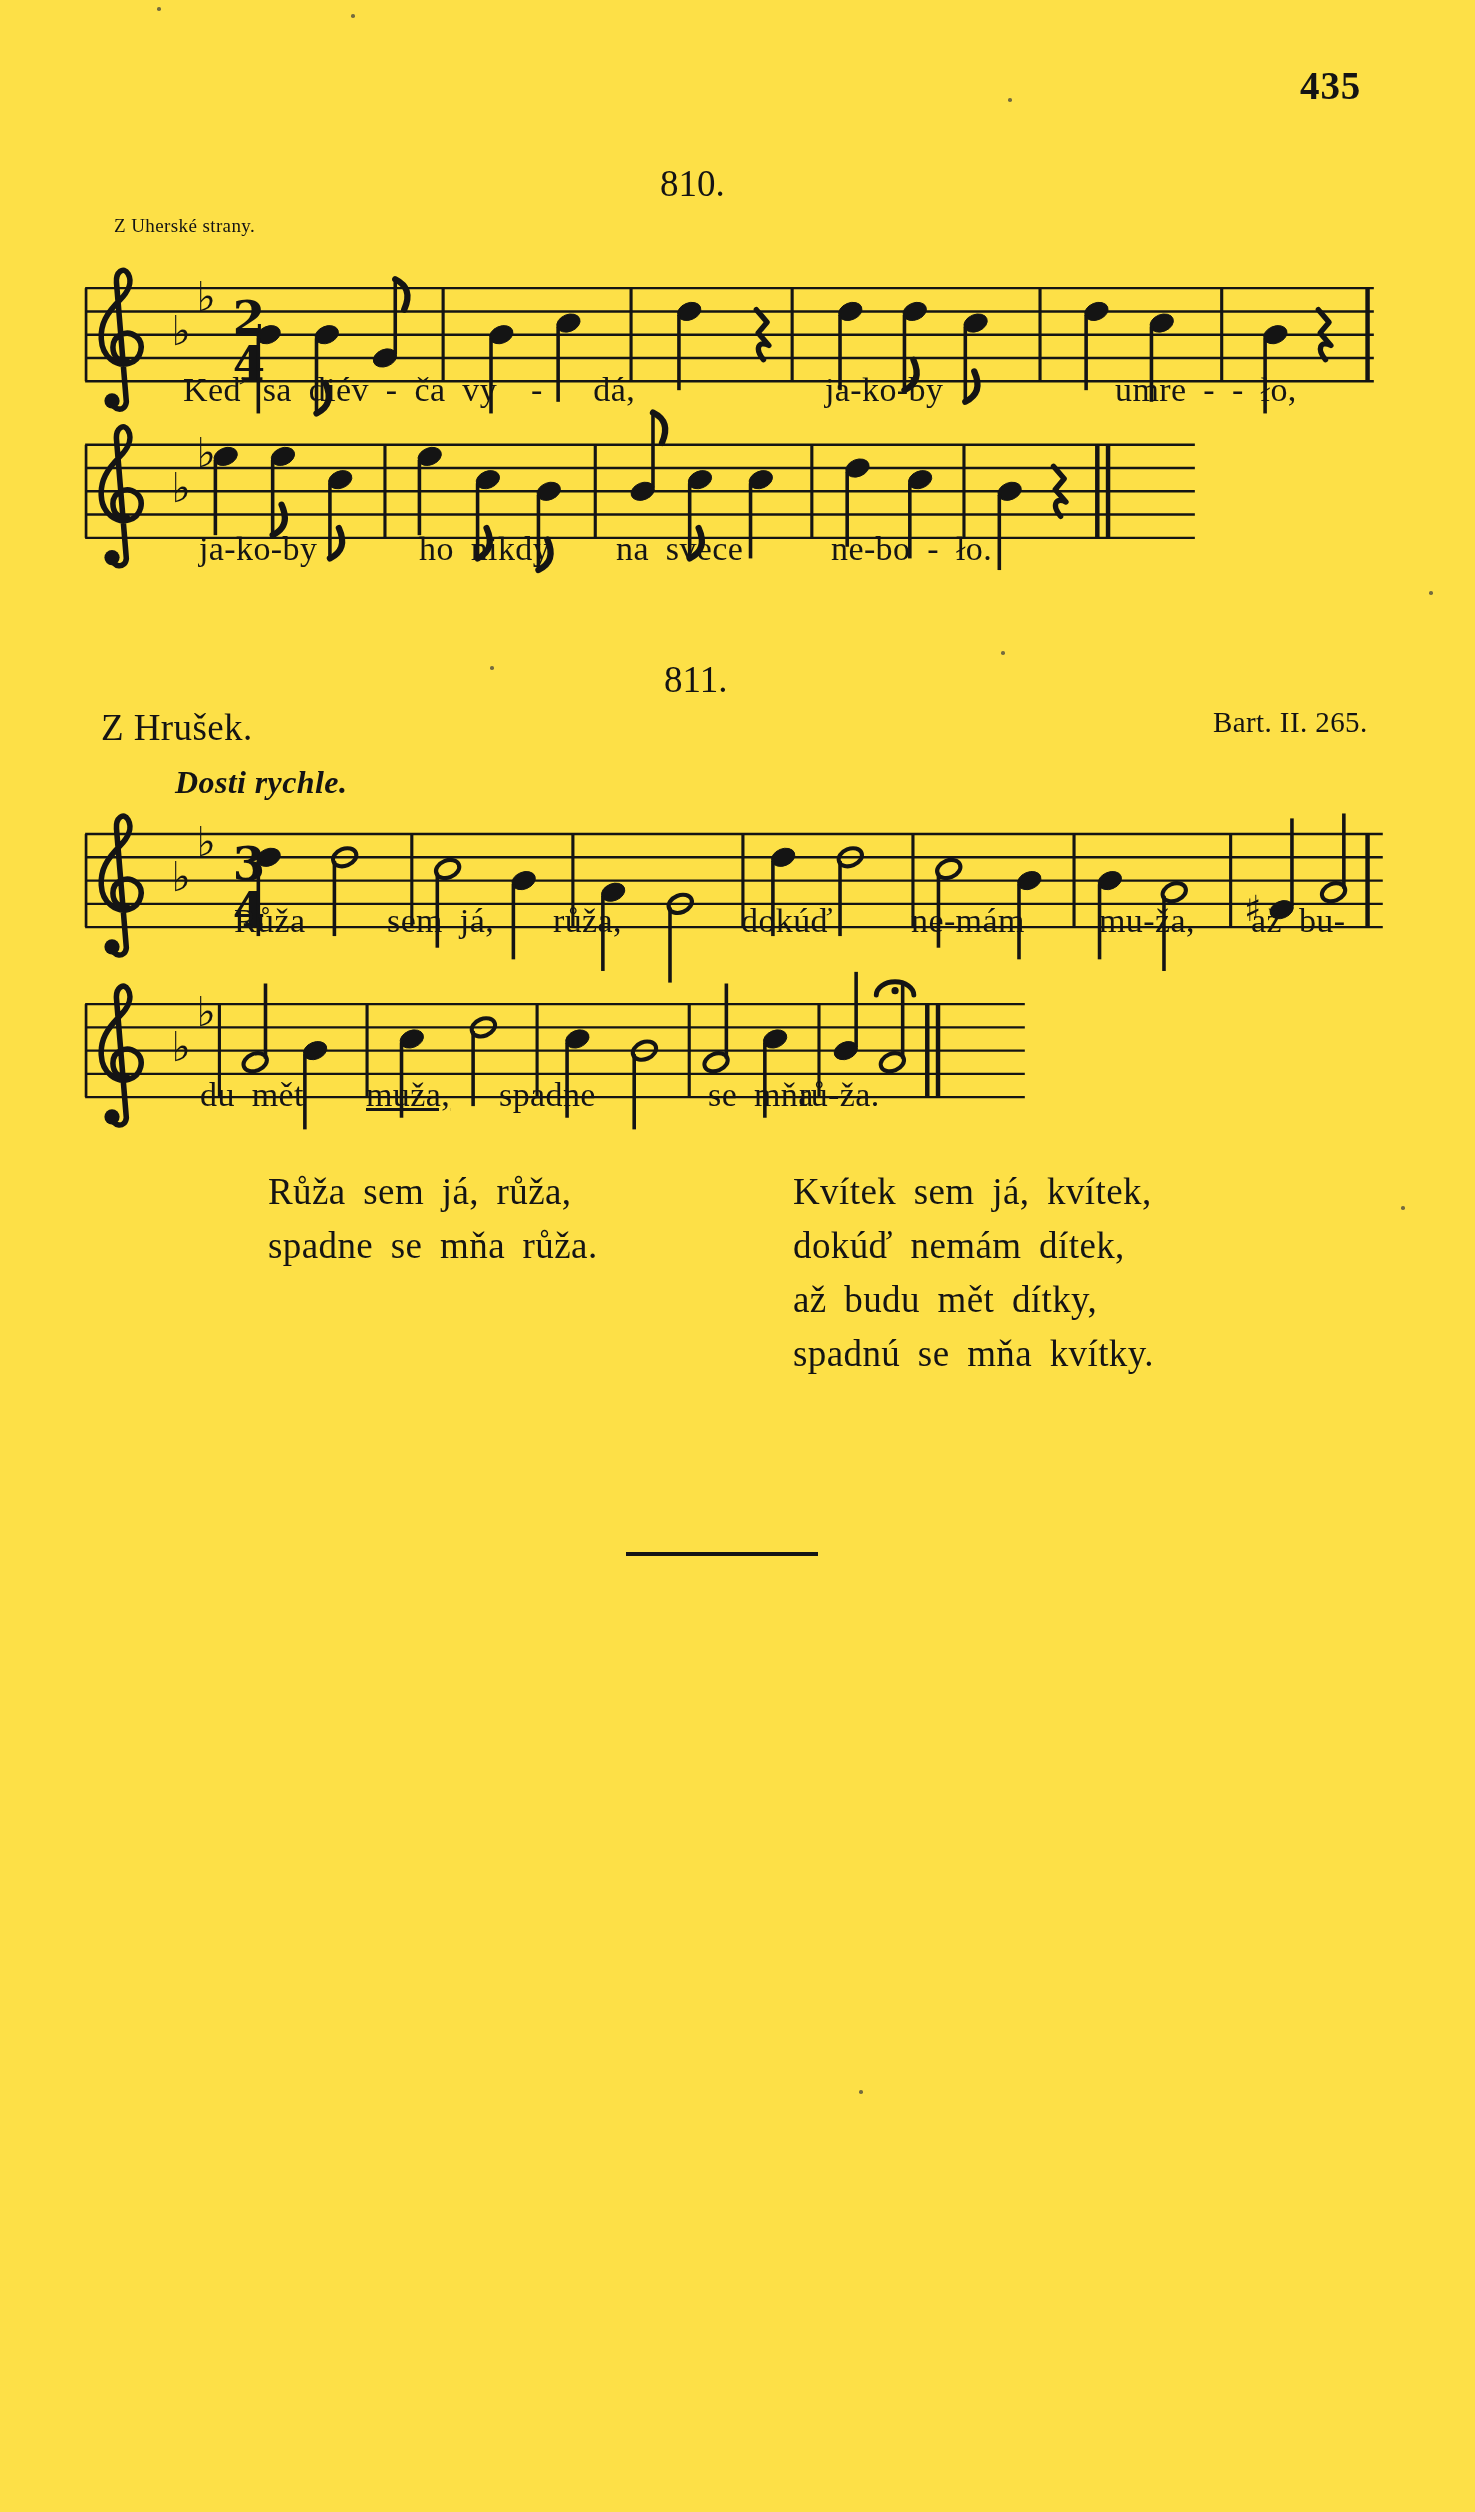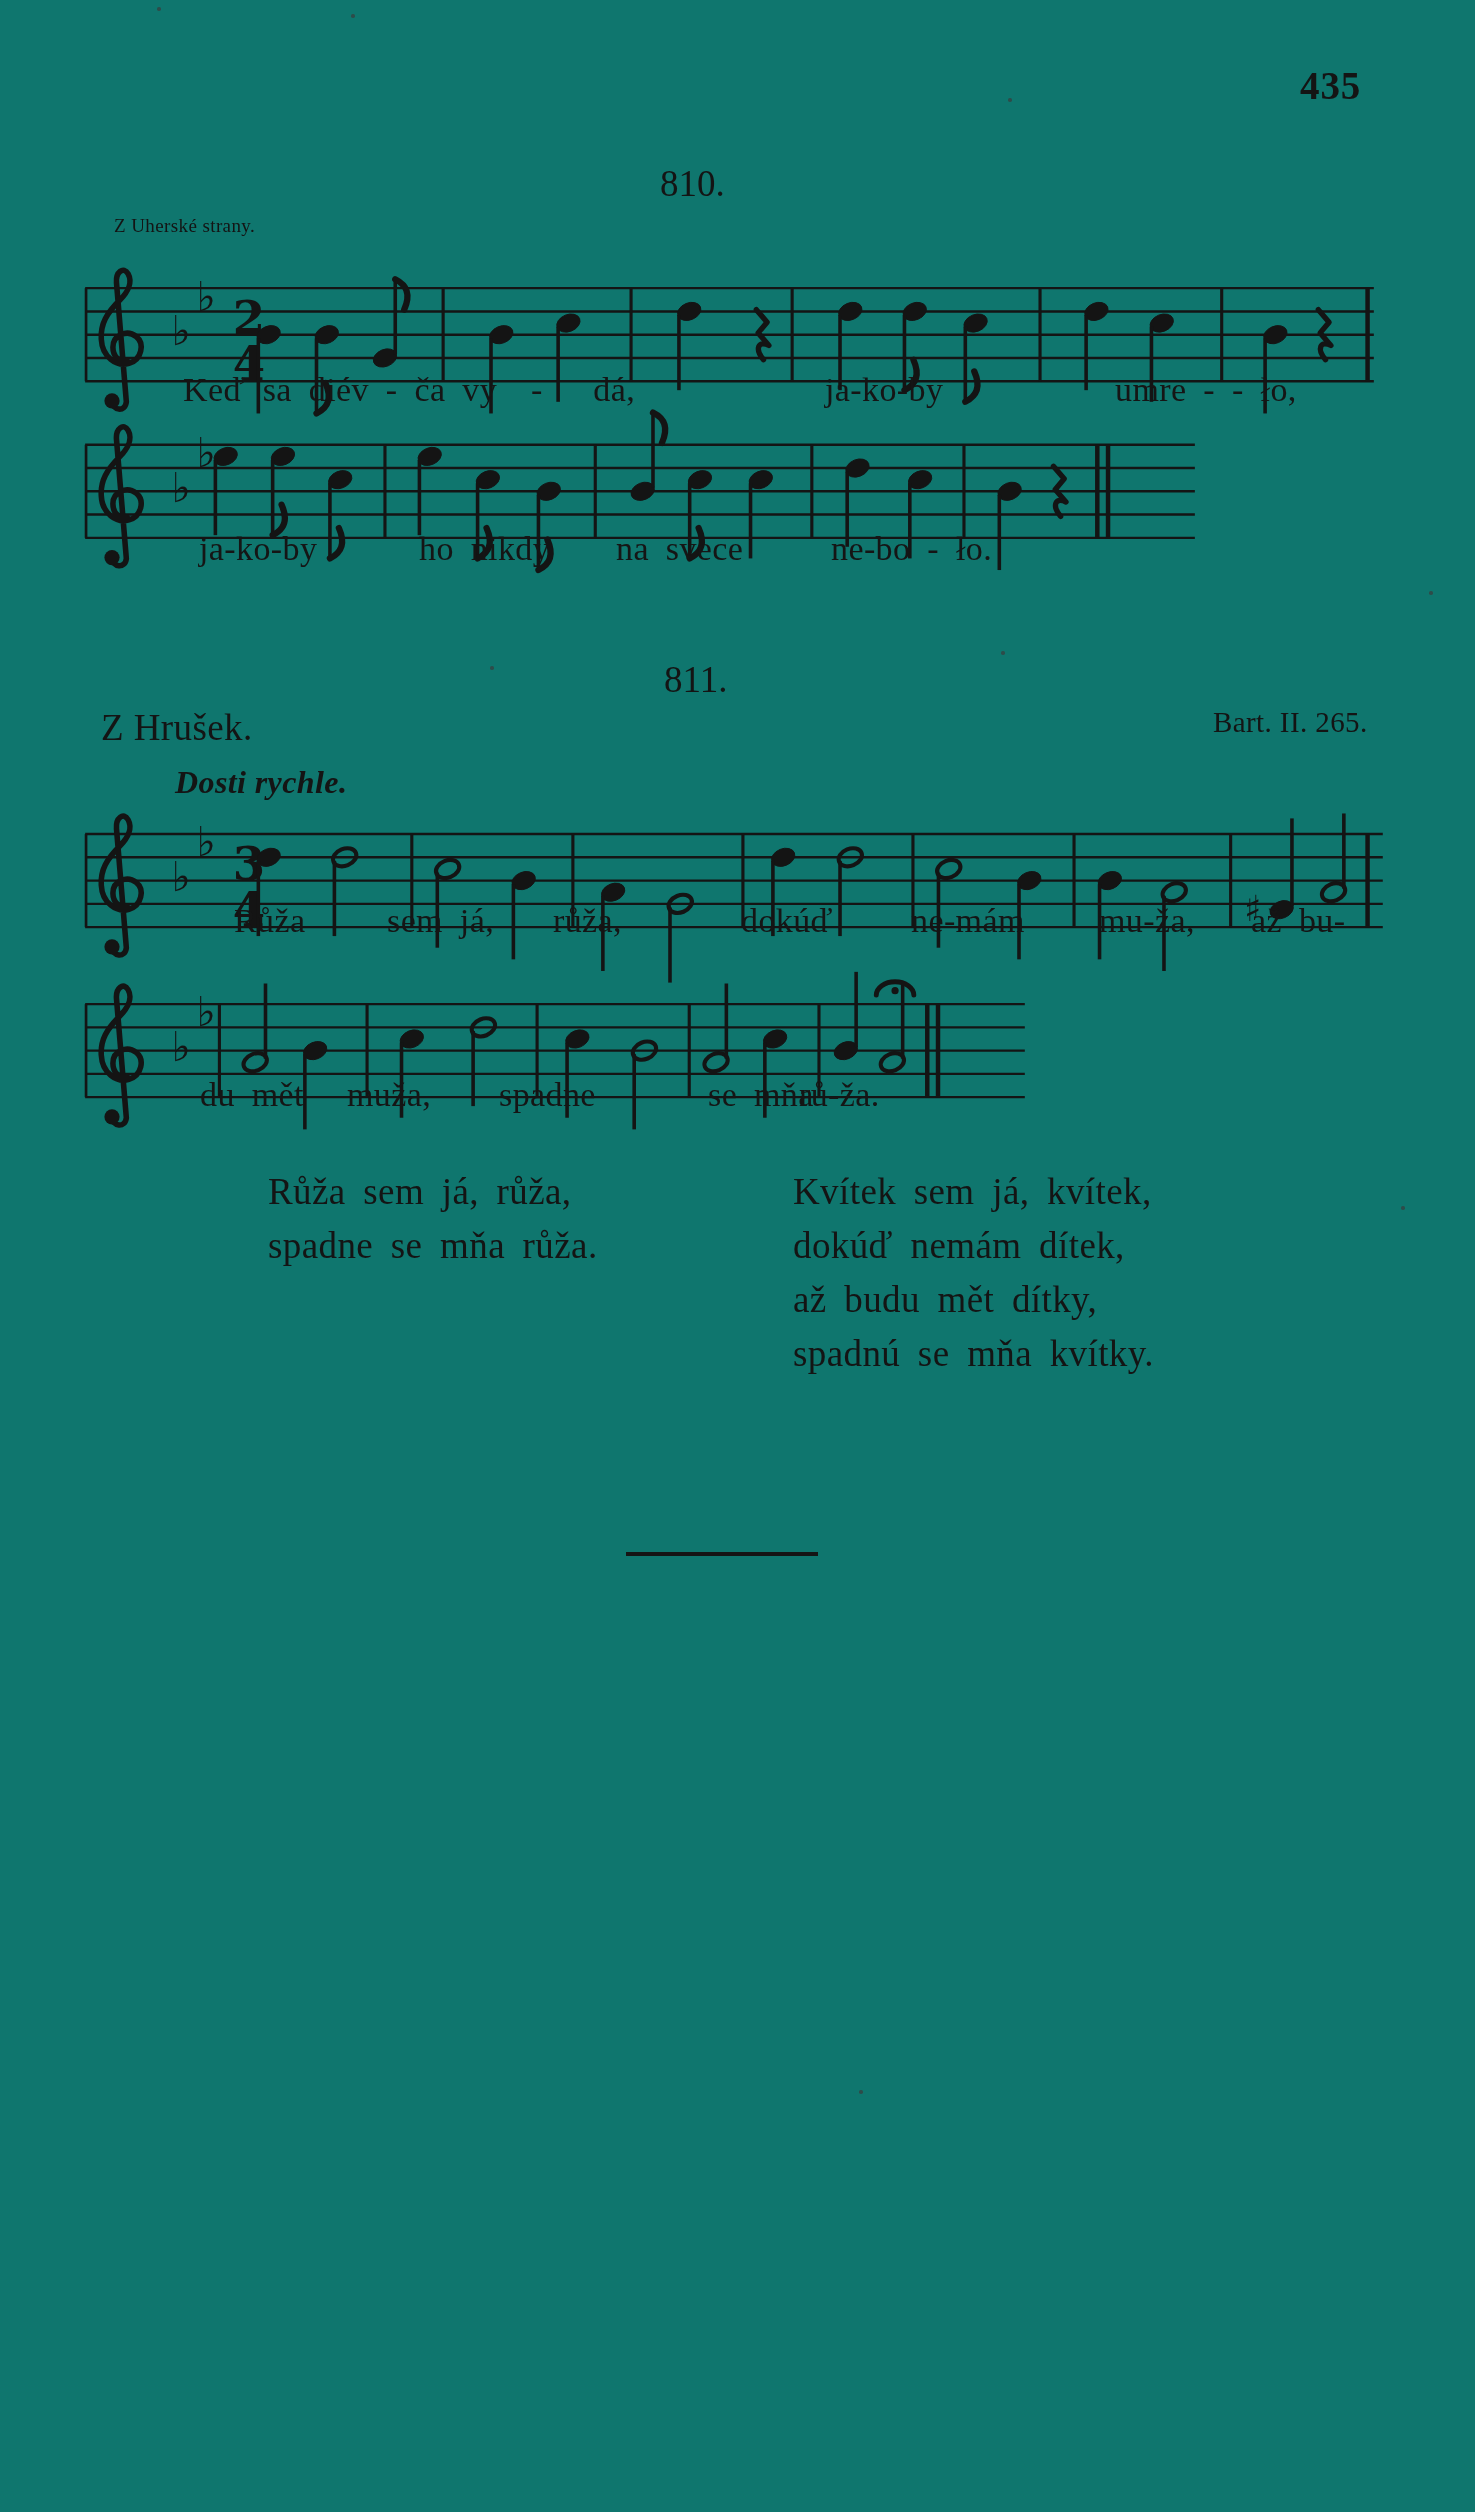--- a/index.html
+++ b/index.html
@@ -1,17 +1,17 @@
 <!DOCTYPE html>
 <html style="font-size:14.3px"><head>
 <meta charset="utf-8">
 <style>
   html,body{margin:0;padding:0;}
   body{width:1476px;height:2512px;background:#e9e7e2;font-family:"Liberation Serif","DejaVu Serif",serif;}
-  .page{position:absolute;left:0;top:0;width:1476px;height:2512px;background:#0f766e;color:#141414;overflow:hidden;}
+  .page{position:absolute;left:0;top:0;width:1476px;height:2512px;background:#fde047;color:#141414;overflow:hidden;}
   .abs{position:absolute;white-space:pre;}
   .pgnum{left:1300px;top:63px;font-size:39px;font-weight:bold;letter-spacing:0.9px;}
   .n810{left:660px;top:162px;font-size:37px;}
   .src810{left:114px;top:215px;font-size:19px;letter-spacing:0.4px;}
   .n811{left:664px;top:658px;font-size:37px;}
   .src811{left:101px;top:706px;font-size:37px;letter-spacing:0.4px;}
   .attr811{left:1213px;top:706px;font-size:29px;letter-spacing:0.4px;}
   .tempo811{left:175px;top:764px;font-size:32px;font-style:italic;font-weight:bold;letter-spacing:0.4px;}
   .lyric{position:absolute;white-space:pre;font-size:34px;word-spacing:8px;letter-spacing:0.4px;color:#151515;}
   .verse-col{position:absolute;top:1165px;font-size:37px;line-height:54px;word-spacing:8px;letter-spacing:0.4px;}
@@ -344,21 +344,21 @@
       <div class="lyric" style="left: 616px; top: 530px;">na svece</div>
       <div class="lyric" style="left: 831px; top: 530px;">ne-bo - ło.</div>
       <div class="lyric" style="left: 234px; top: 902px;">Růža</div>
       <div class="lyric" style="left: 387px; top: 902px;">sem já,</div>
       <div class="lyric" style="left: 553px; top: 902px;">růža,</div>
       <div class="lyric" style="left: 741px; top: 902px;">dokúď</div>
       <div class="lyric" style="left: 911px; top: 902px;">ne-mám</div>
       <div class="lyric" style="left: 1099px; top: 902px;">mu-ža,</div>
       <div class="lyric" style="left: 1251px; top: 902px;">až bu-</div>
       <div class="lyric" style="left: 200px; top: 1076px;">du mět</div>
-      <div class="lyric" style="left: 347px; top: 1076px;">muža,</div>
+      <div class="lyric" style="left: 366px; top: 1076px; text-decoration: underline;">muža,</div>
       <div class="lyric" style="left: 499px; top: 1076px;">spadne</div>
       <div class="lyric" style="left: 664px; top: 1076px; margin-left: 44px;">se mňa</div>
       <div class="lyric" style="left: 799px; top: 1076px;">rů-ža.</div>
     </div>
 
   <div class="verse-col verse-left" id="verse-left">
       <div>Růža sem já, růža,</div>
       <div>spadne se mňa růža.</div>
     </div>
   <div class="verse-col verse-right" id="verse-right">

